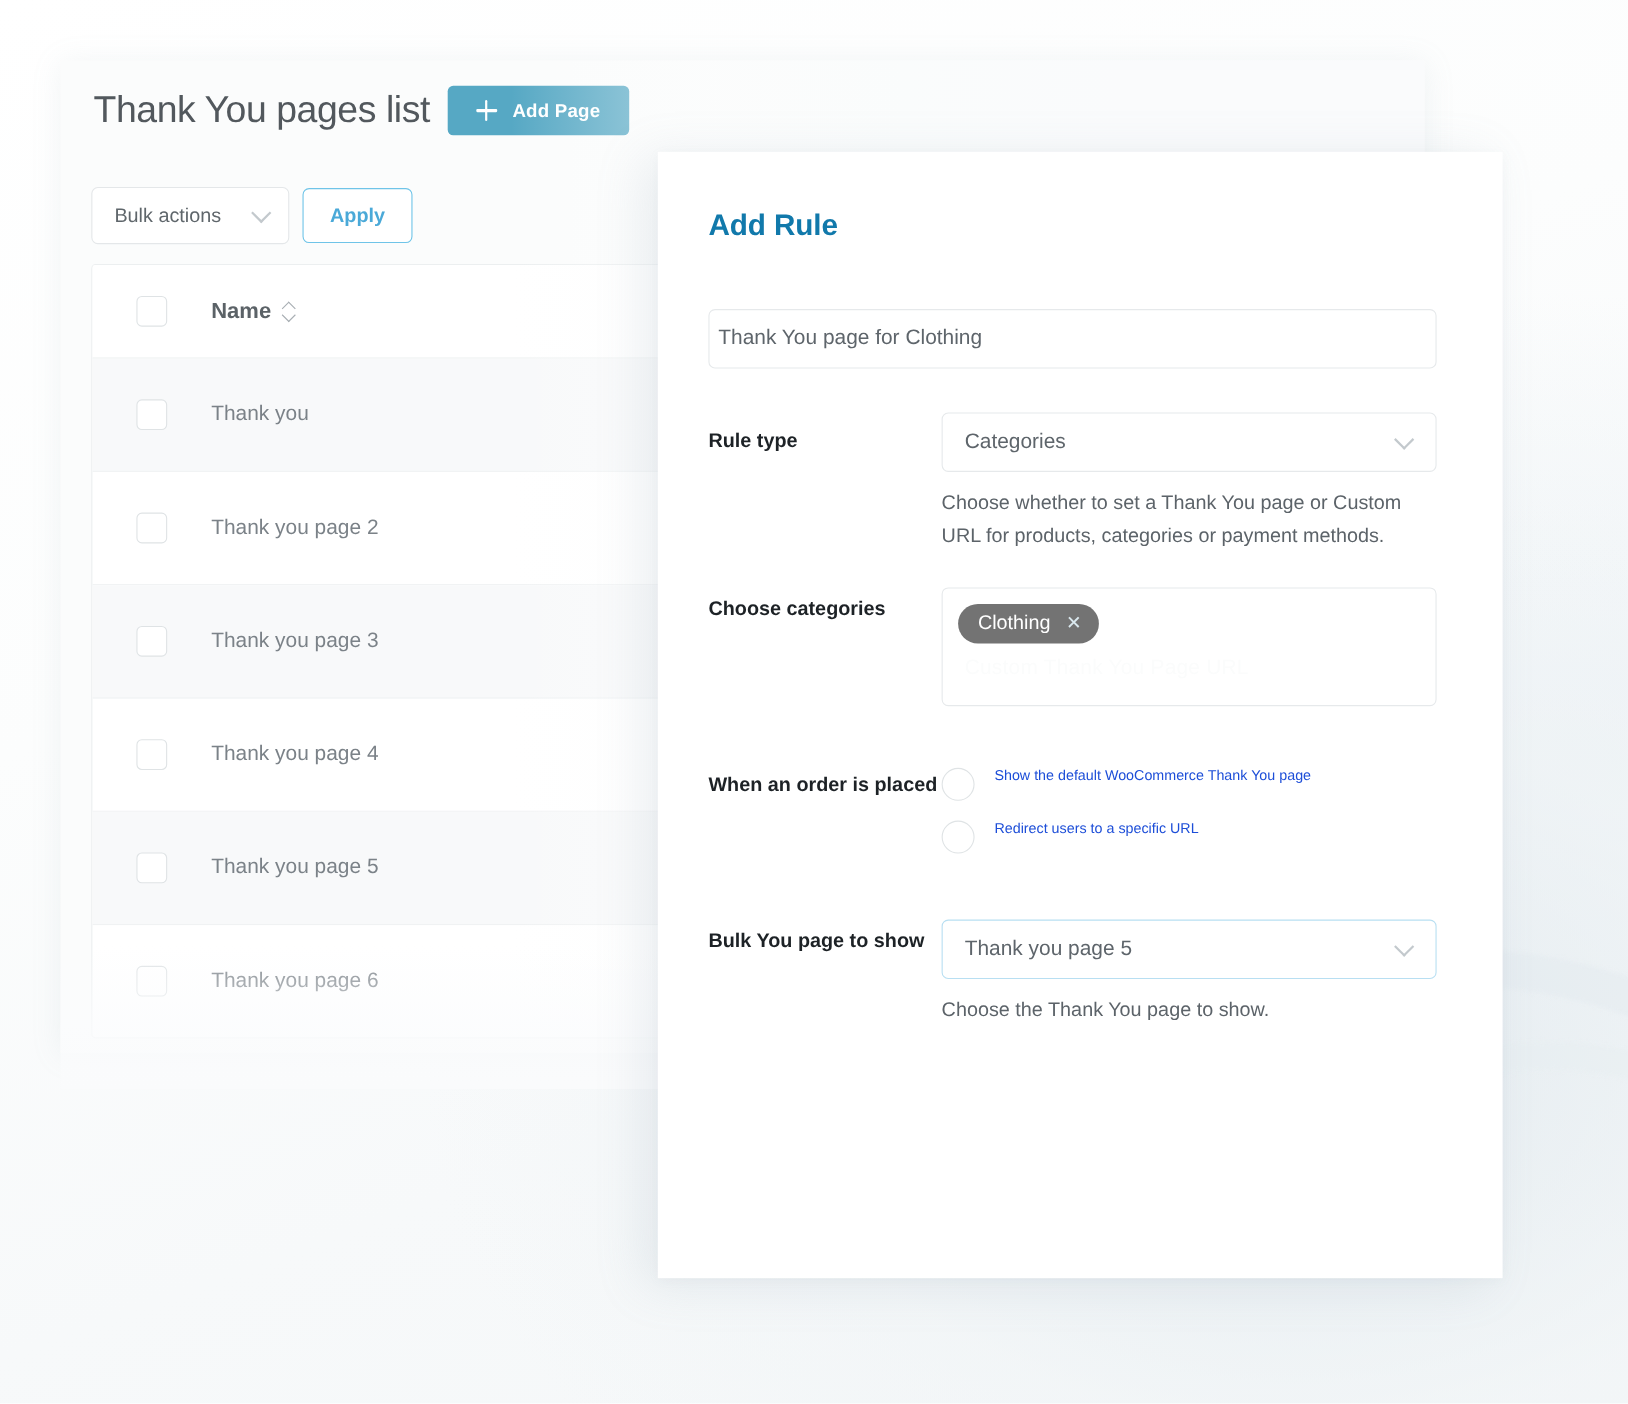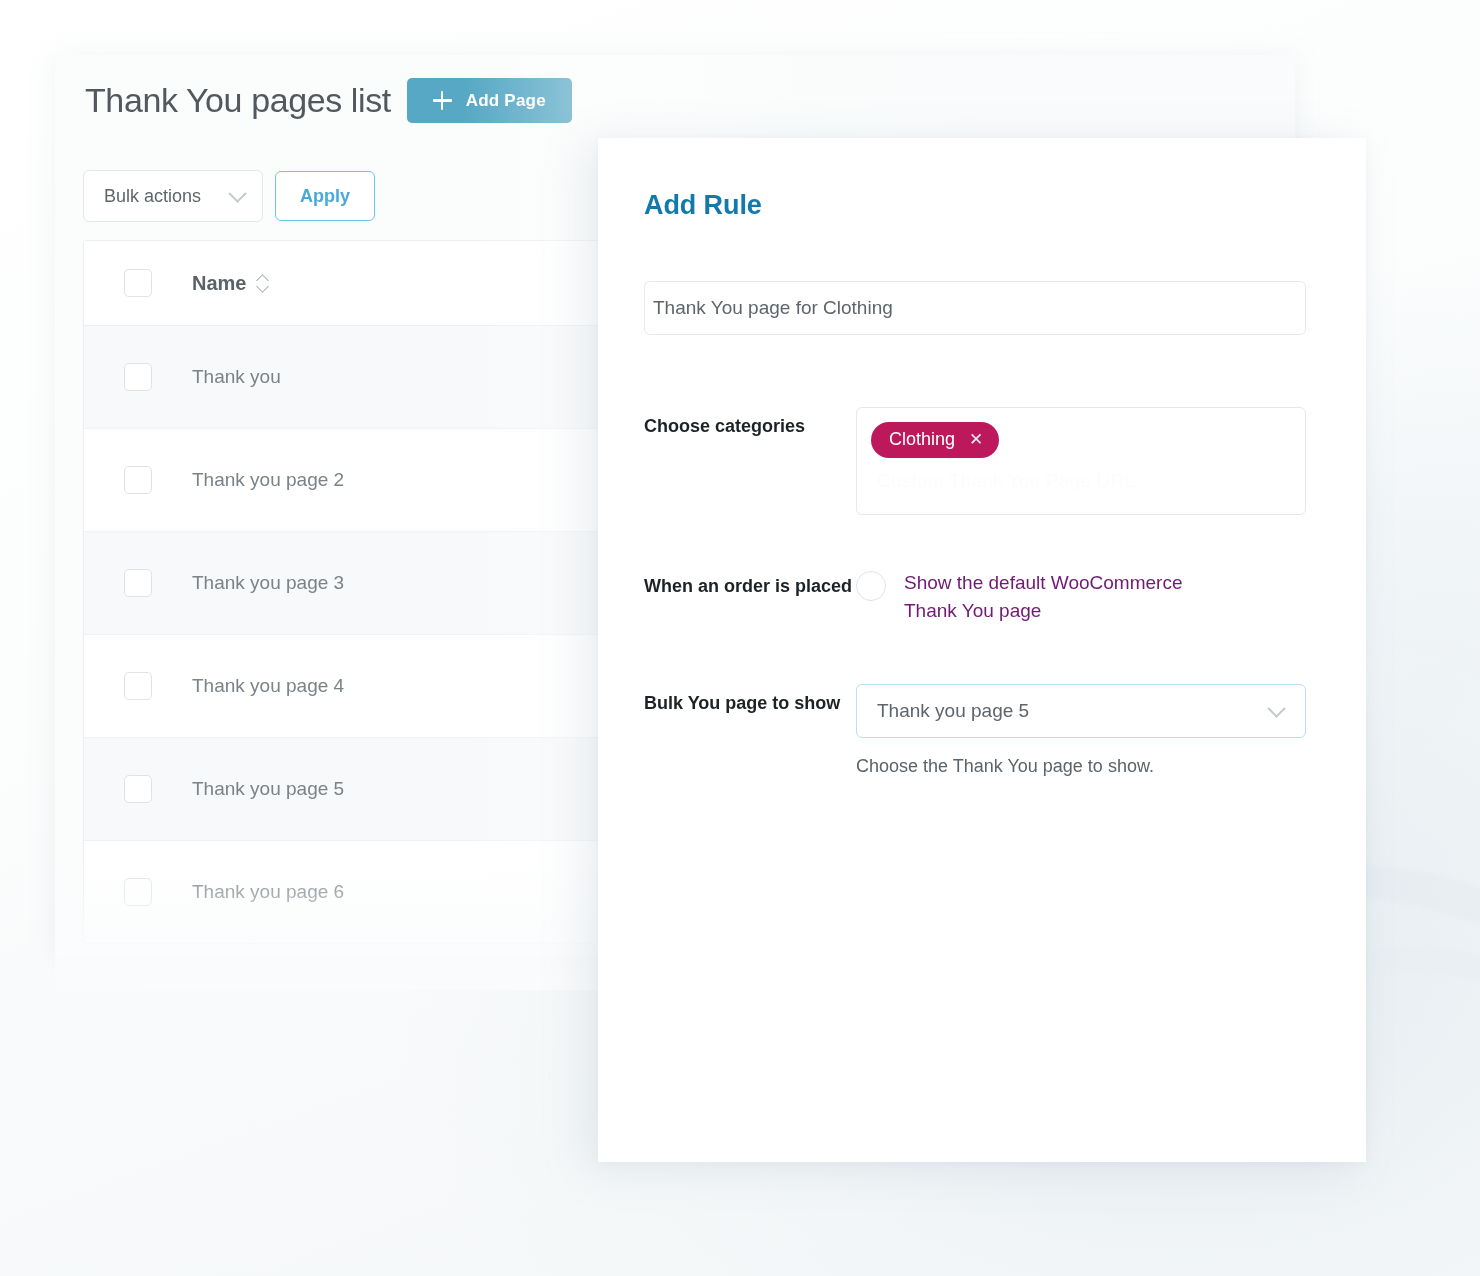--- a/index.html
+++ b/index.html
@@ -343,21 +343,21 @@
     border: 1px solid #e6e9eb;
     border-radius: 6px;
     background: #ffffff;
     padding: 14px 14px;
     position: relative;
   }
   .token {
     display: inline-flex;
     align-items: center;
     gap: 14px;
-    background: #be185d;
+    background: #737373;
     color: #ffffff;
     border-radius: 18px;
     padding: 7px 16px 8px 18px;
     font-size: 18px;
     cursor: default;
   }
   .token-remove {
     font-size: 17px;
     line-height: 1;
     color: #dbe9ef;
@@ -396,23 +396,23 @@
   .radio-dot.checked::after {
     content: "";
     position: absolute;
     left: 50%; top: 50%;
     width: 16px; height: 16px;
     margin: -8px 0 0 -8px;
     border-radius: 50%;
     background: #3d7e99;
   }
   .radio-text {
-    font-size: 19px;
+    font-size: 13px;
     line-height: 1.45;
-    color: #701a75;
+    color: #1d4ed8;
     max-width: 330px;
   }
 
   .spacer-32 { height: 32px; }
   .spacer-40 { height: 40px; }
   .spacer-52 { height: 52px; }
   .spacer-60 { height: 60px; }
 </style>
 </head>
 <body>
@@ -508,20 +508,30 @@
       <div class="modal-title">Add Rule</div>
 
       <div class="field-row">
         <div class="field-control">
           <input class="text-input" type="text" value="Thank You page for Clothing" style="">
         </div>
       </div>
 
       <div class="spacer-40"></div>
 
+      <div class="field-row">
+        <div class="field-label">Rule type</div>
+        <div class="field-control">
+          <div class="select-box">
+            <span>Categories</span>
+            <span class="chev"></span>
+          </div>
+          <div class="help-text">Choose whether to set a Thank You page or Custom URL for products, categories or payment methods.</div>
+        </div>
+      </div>
 
       <div class="spacer-32"></div>
 
       <div class="field-row">
         <div class="field-label two-line">Choose categories</div>
         <div class="field-control">
           <div class="token-field">
             <span class="token">
               <span>Clothing</span>
               <span class="token-remove">✕</span>
@@ -537,20 +547,24 @@
         <div class="field-label two-line">When an order is placed</div>
         <div class="field-control">
           <div class="radio-list">
 
             <label class="radio-item">
               <span class="radio-dot"></span>
               <span class="radio-text">Show the default WooCommerce Thank You page</span>
             </label>
 
 
+            <label class="radio-item">
+              <span class="radio-dot"></span>
+              <span class="radio-text">Redirect users to a specific URL</span>
+            </label>
 
           </div>
         </div>
       </div>
 
       <div class="spacer-60"></div>
 
       <div class="field-row">
         <div class="field-label two-line">Bulk You page to show</div>
         <div class="field-control">

